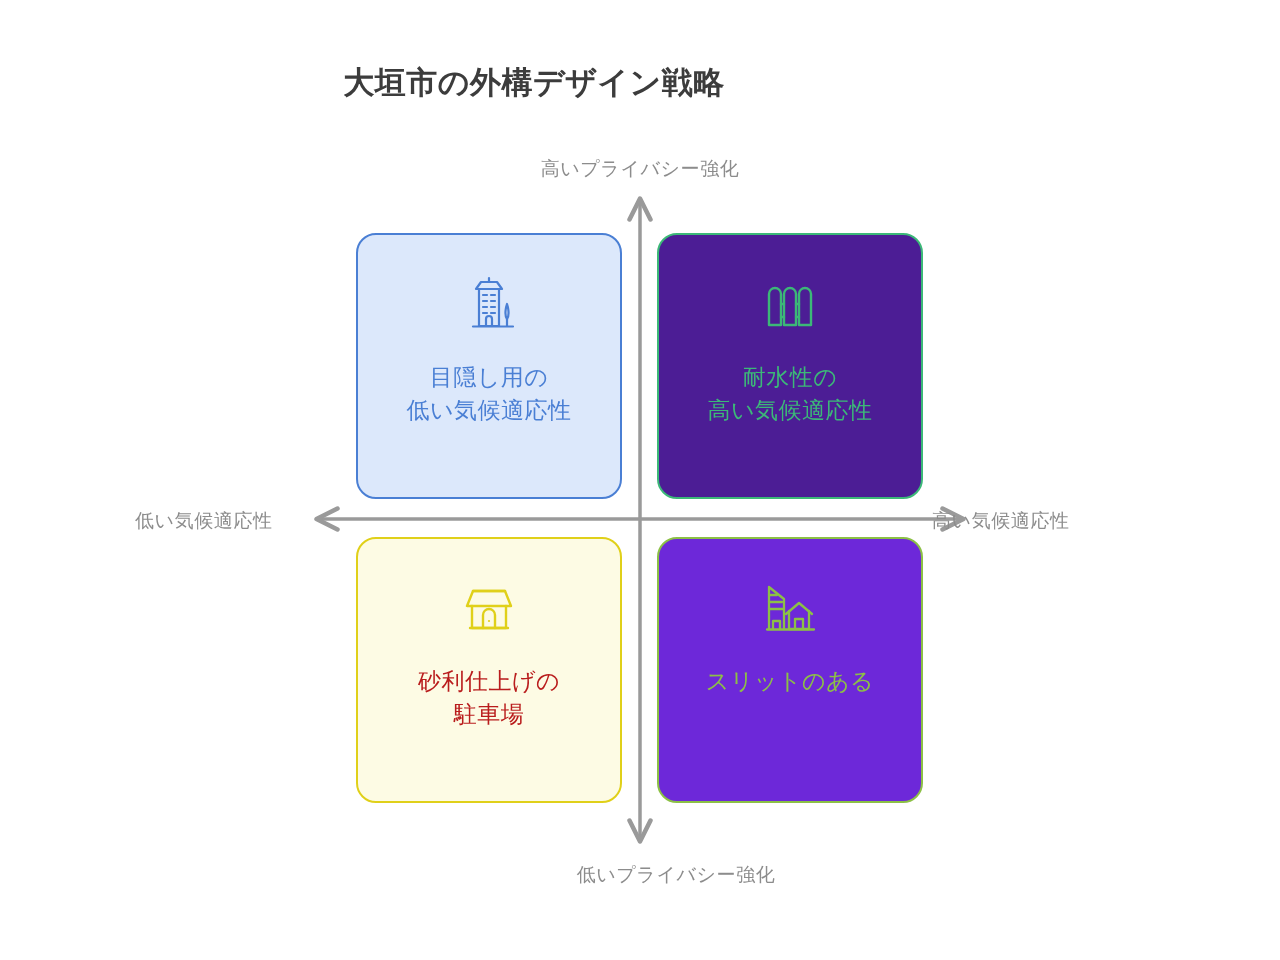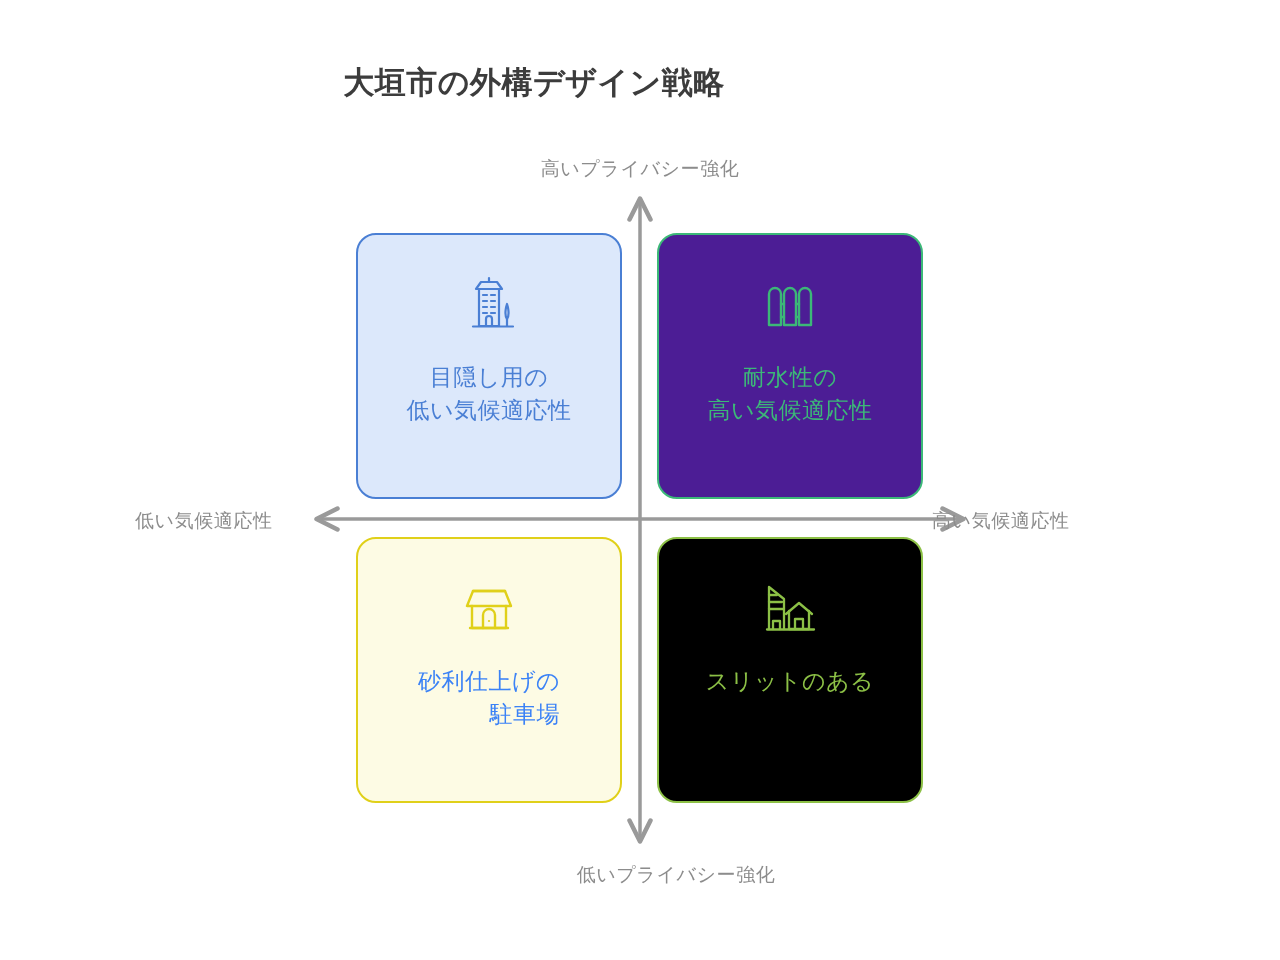--- a/index.html
+++ b/index.html
@@ -205,27 +205,27 @@
 
         <path d="M15 29 L15 51 L49 51 L49 29"></path>
 
         <path d="M13 51 L51 51"></path>
 
         <path d="M26 51 L26 38 a6 6 0 0 1 12 0 L38 51"></path>
 
         <circle cx="32" cy="44" r="1.1" fill="#e0d019" stroke="none"></circle>
       </svg>
     </div>
-    <div class="card-label" style="color:#3b82f6;text-align:right;">
+    <div class="card-label" style="color:#b91c1c;">
       <span class="l1">砂利仕上げの</span>
       <span class="l2">駐車場</span>
     </div>
   </div>
 
-  <div class="card card-q4" style="border-color: rgb(140, 192, 70); background-color: #000000;">
+  <div class="card card-q4" style="border-color: rgb(140, 192, 70); background-color: #6d28d9;">
     <div class="card-icon">
       <svg width="64" height="64" viewBox="0 0 64 64" fill="none" stroke="#8cc046" stroke-width="2.3" stroke-linecap="round" stroke-linejoin="round">
 
         <path d="M11 52 L11 10 L26 22 L26 52"></path>
 
         <path d="M11 18 L19 18"></path>
         <path d="M11 25 L24 25"></path>
         <path d="M11 32 L26 32"></path>
 
         <path d="M15 52 L15 44 L22 44 L22 52"></path>

